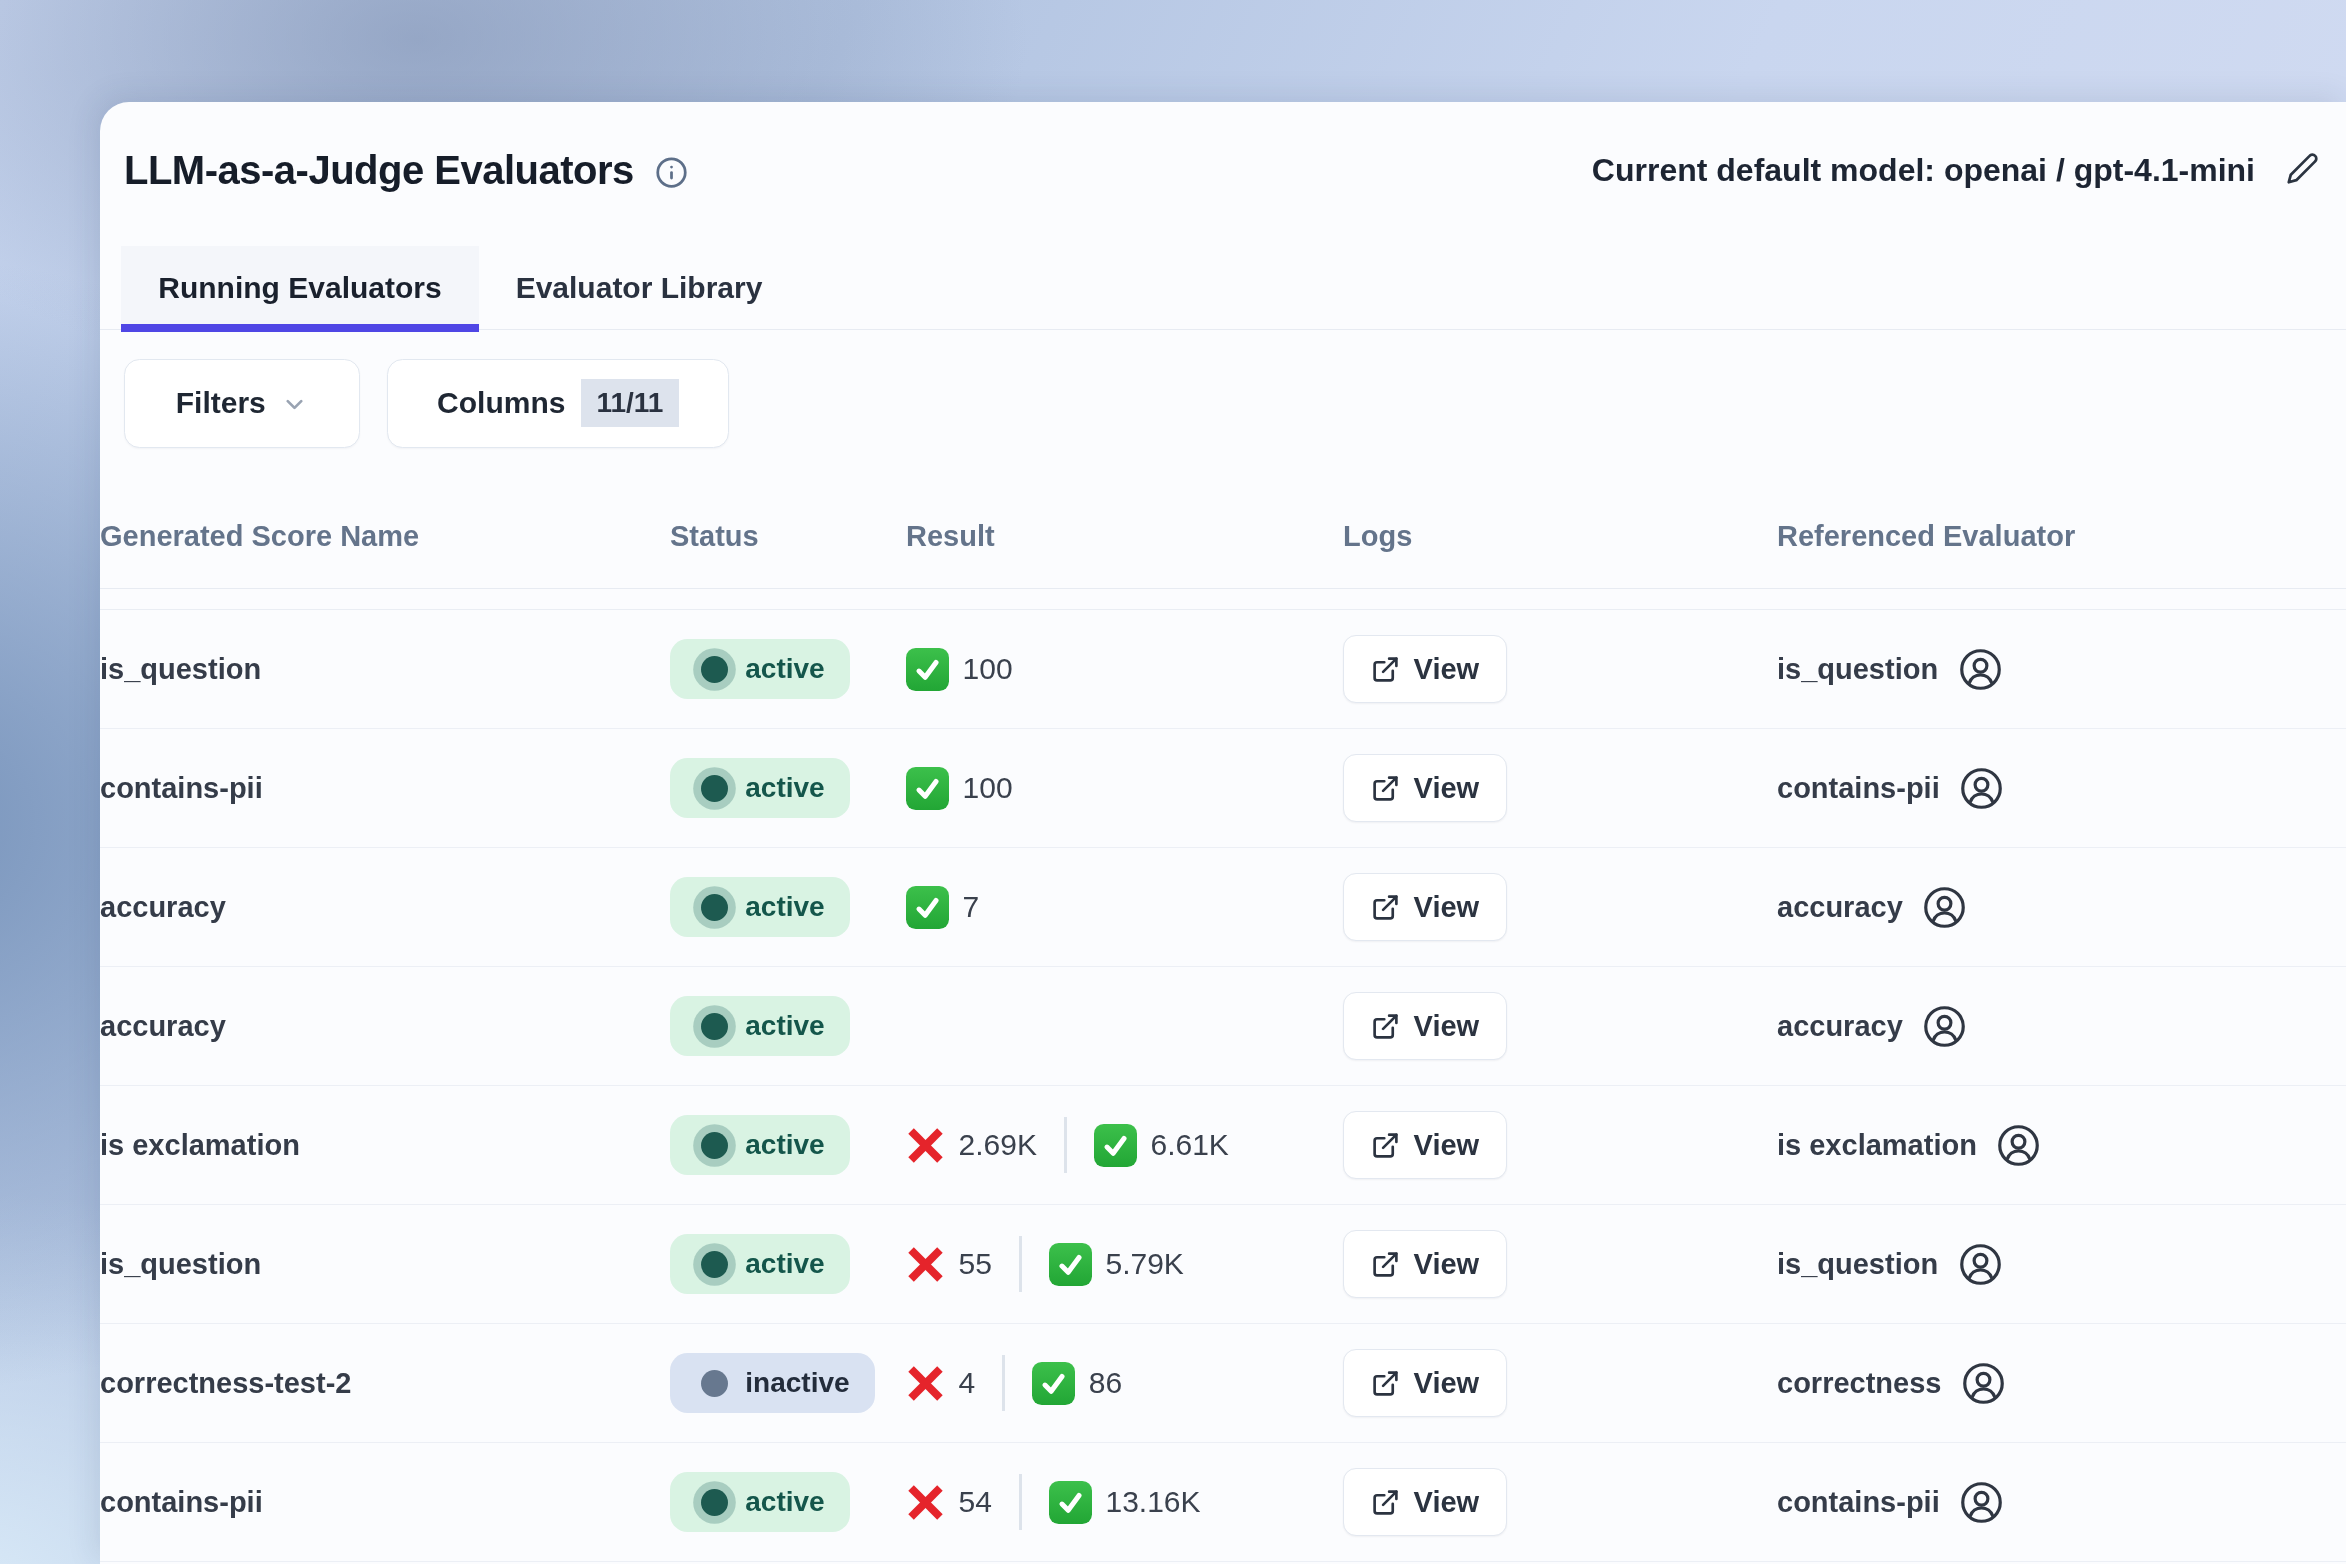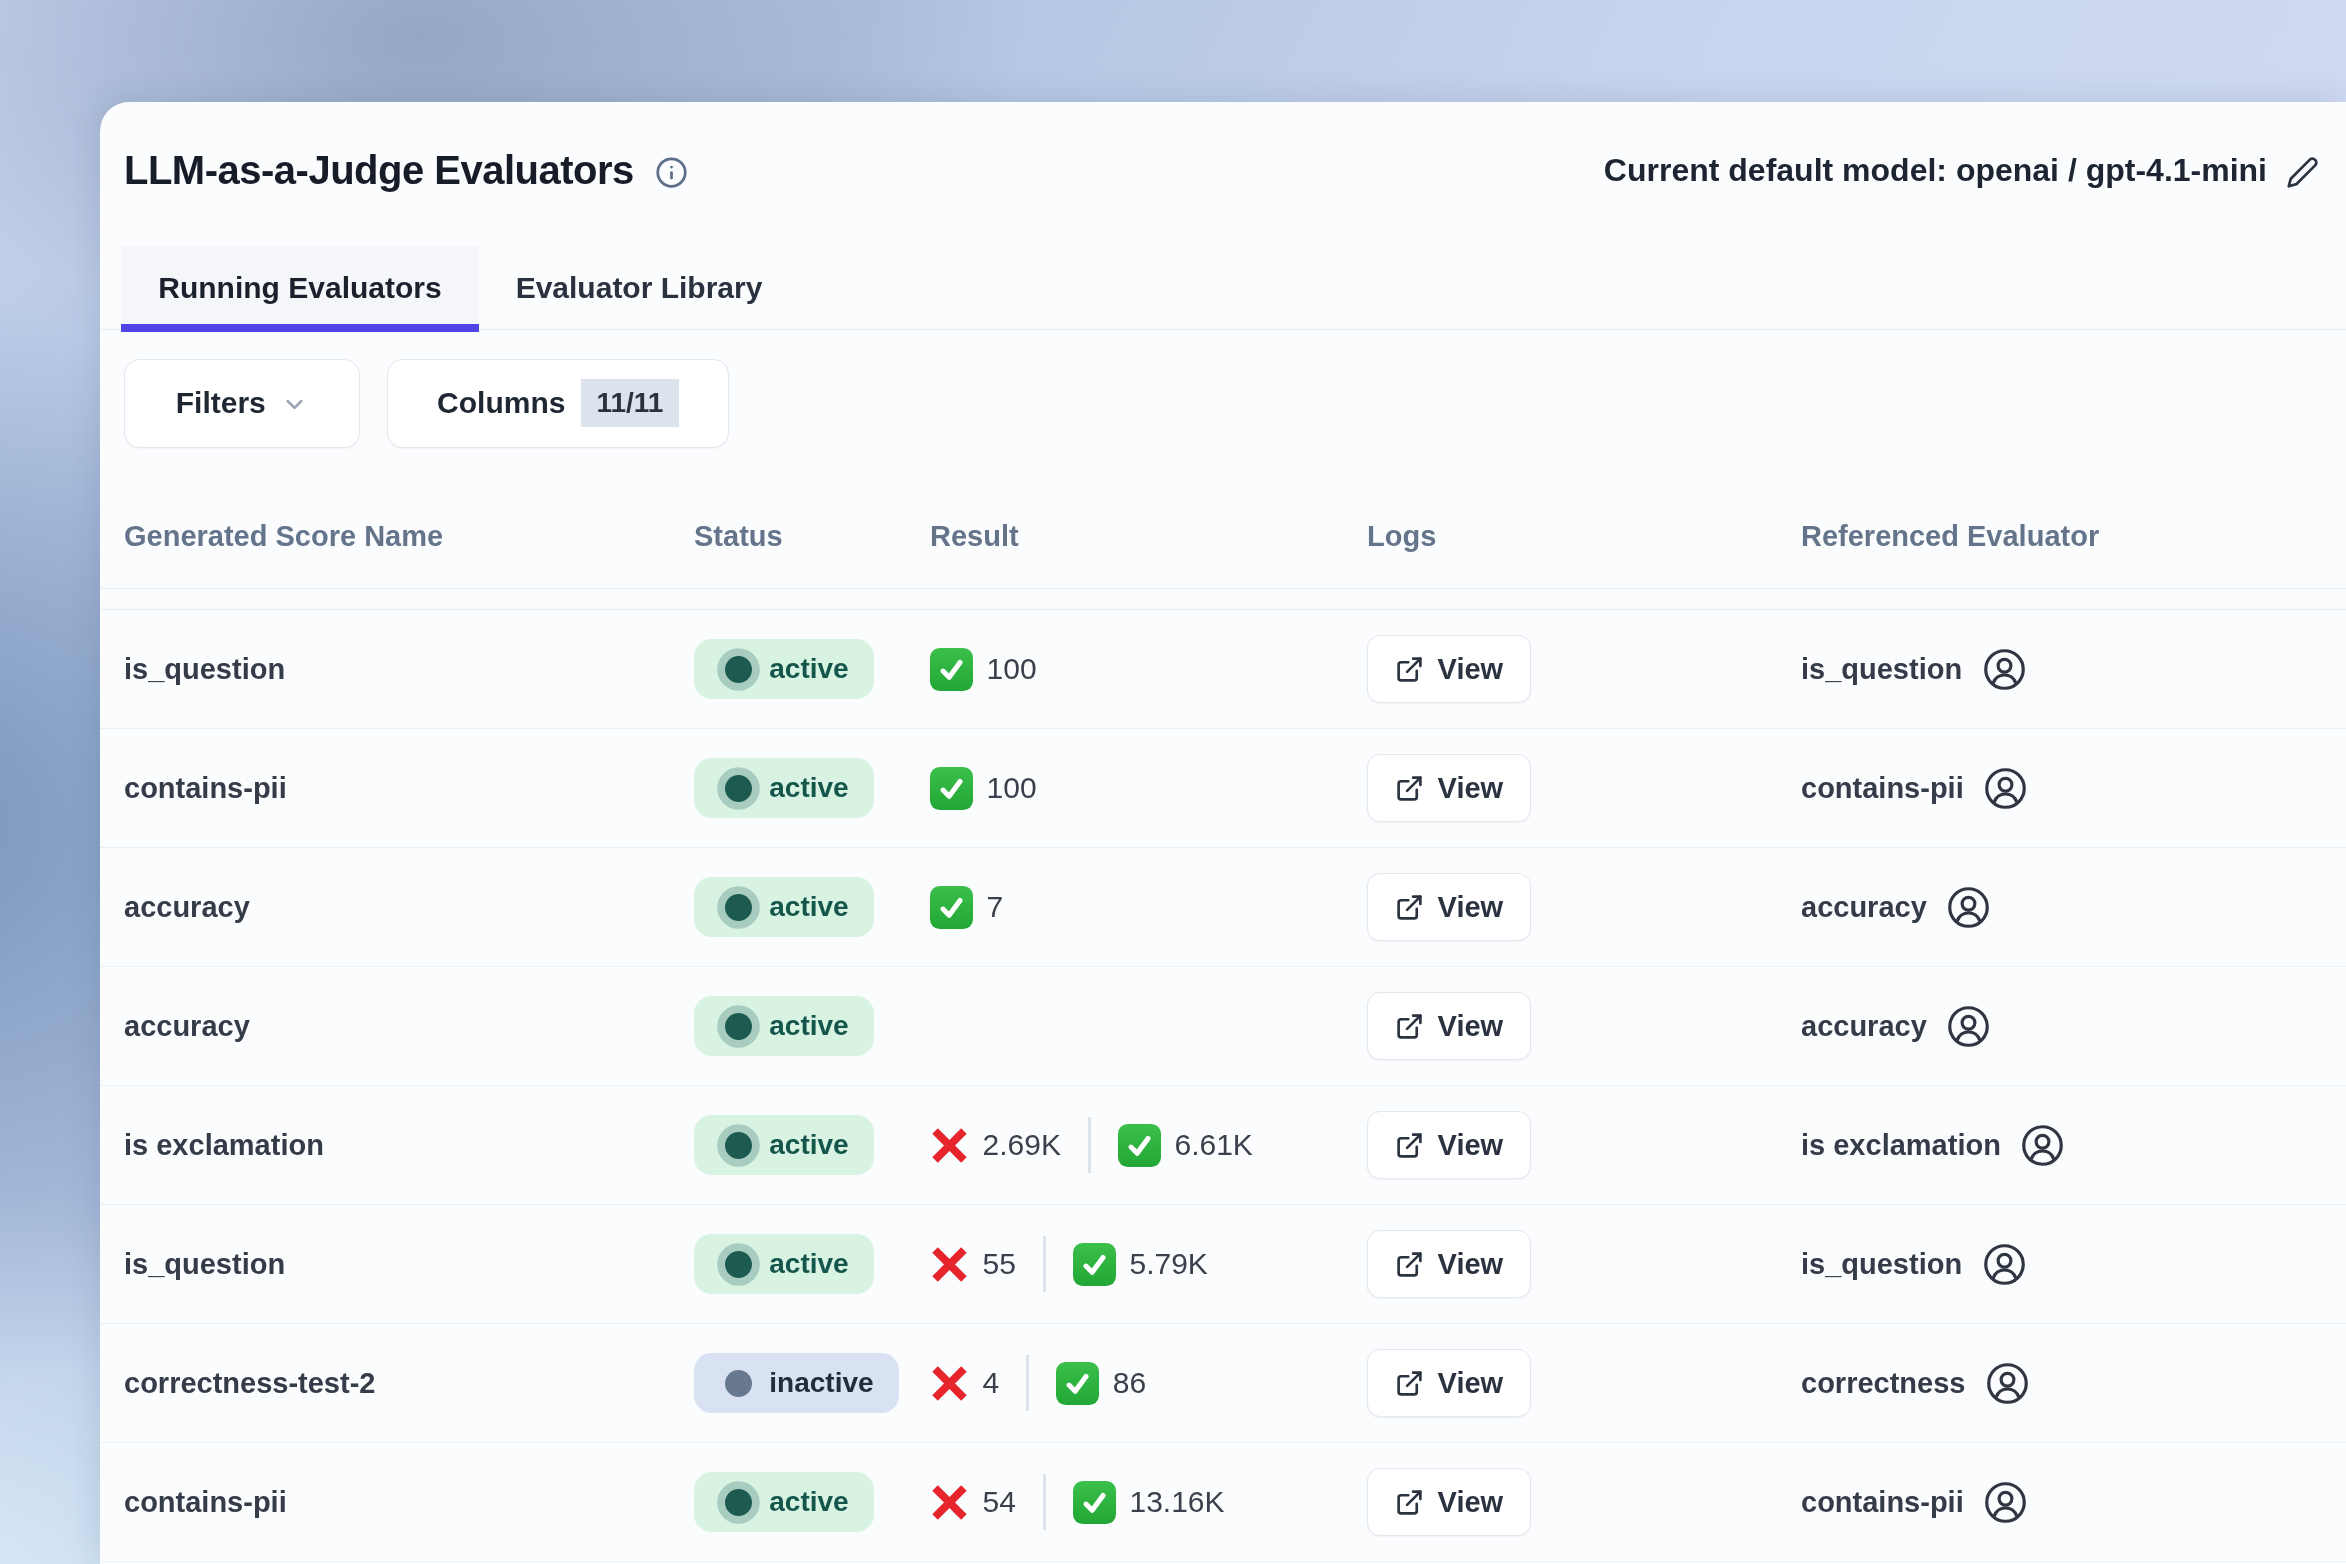--- a/index.html
+++ b/index.html
@@ -18,21 +18,21 @@
     background:#fbfcfe;border-top-left-radius:29px;
     box-shadow:-5.8px -5.8px 29px rgba(30,50,90,0.10);
     overflow:hidden;
   }
   
   .card-header{height:128px;display:flex;align-items:center;justify-content:space-between;
     padding:9.7px 27px 0 24px;box-sizing:border-box;}
   .title-wrap{display:flex;align-items:center;gap:21.3px;}
   .page-title{font-size:40px;font-weight:700;color:#161d29;letter-spacing:-0.5px;}
   .info-ic{width:33px;height:33px;color:#5d6f89;margin-top:3.9px;}
-  .model-wrap{display:flex;align-items:flex-end;gap:19px;}
+  .model-wrap{display:flex;align-items:flex-start;gap:31px;}
   .model-label{font-size:32px;font-weight:700;color:#1d2533;}
   .pencil-ic{width:33px;height:33px;color:#2b3441;}
   
   .tabs{margin-top:15.5px;padding-left:21.3px;display:flex;border-bottom:1.9px solid #e7ebf2;}
   .tab{height:85px;display:flex;align-items:center;padding:0 37px;font-size:30px;font-weight:600;
     color:#2a3240;position:relative;margin-bottom:-1.9px;cursor:pointer;}
   .tab.active{background:#f4f6fa;color:#1a212d;}
   .tab.active::after{content:"";position:absolute;left:0;right:0;bottom:-1.9px;height:8.7px;background:#4f46e5;}
   
   .toolbar{display:flex;align-items:center;gap:27px;padding:29px 0 0 24px;height:89px;}
@@ -43,21 +43,21 @@
     font-family:"Liberation Sans","DejaVu Sans",sans-serif;}
   .searchbox input::placeholder{color:#5b6c86;}
   .btn{height:89px;box-sizing:border-box;border:1.9px solid #e2e8f0;border-radius:15.5px;background:#ffffff;
     display:flex;align-items:center;justify-content:center;gap:15.5px;font-size:30px;font-weight:600;
     color:#1f2733;cursor:pointer;box-shadow:0 1px 1.9px rgba(16,24,40,0.04);}
   .btn.filters{width:236px;}
   .btn.columns{width:342px;}
   .chev-ic{width:27px;height:27px;color:#99a3b2;margin-top:2.9px;}
   .count-badge{background:#dde3ed;border-radius:0;padding:7.8px 15.5px;font-size:28px;font-weight:700;color:#2a3240;}
   
-  .grid{display:grid;grid-template-columns:570px 236px 437px 434px 1fr;padding-left:24px;}
+  .grid{display:grid;grid-template-columns:570px 236px 437px 434px 1fr;}
   .thead{height:141px;align-items:end;border-bottom:1.9px solid #e7ebf2;box-sizing:border-box;}
   .th{font-size:29px;font-weight:600;color:#64748b;padding-bottom:35px;}
   .sliver{height:20.4px;border-bottom:1.9px solid #e9edf3;}
   .trow{height:119px;align-items:center;border-bottom:1.9px solid #eceff5;box-sizing:border-box;}
   .cell{display:flex;align-items:center;min-width:0;}
   .row-name,.ref-name{font-size:29px;font-weight:700;color:#353c49;text-align:right;}
   
   .badge{display:inline-flex;align-items:center;gap:17.5px;height:60px;border-radius:17.5px;padding:0 25px 0 25px;}
   .badge.active{background:#d9f3e3;}
   .badge.active .badge-text{color:#14564b;}

